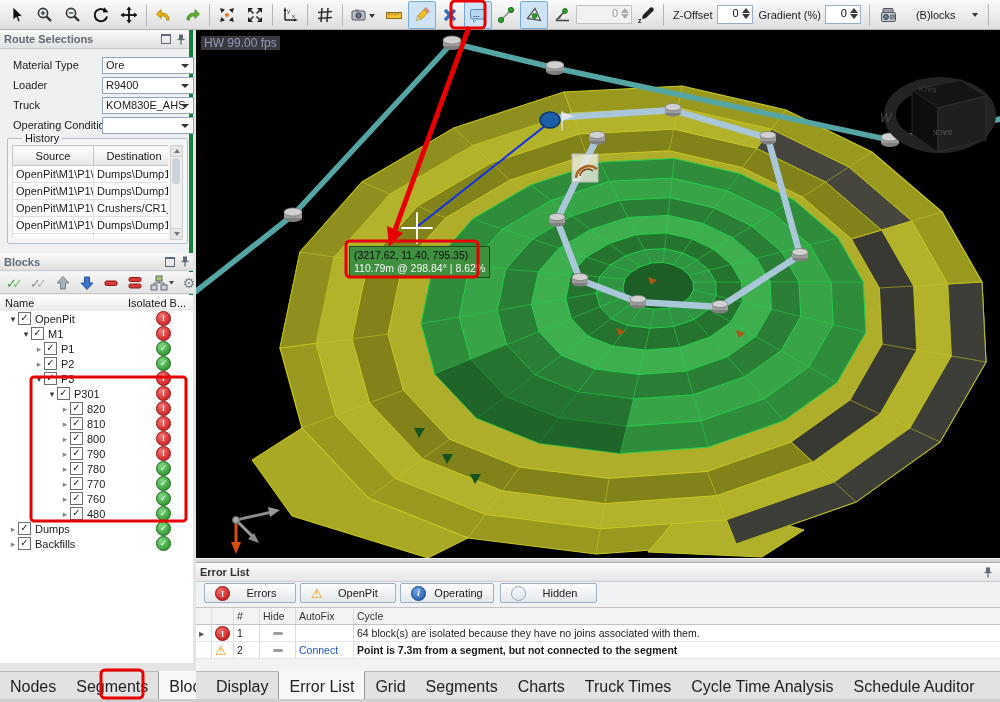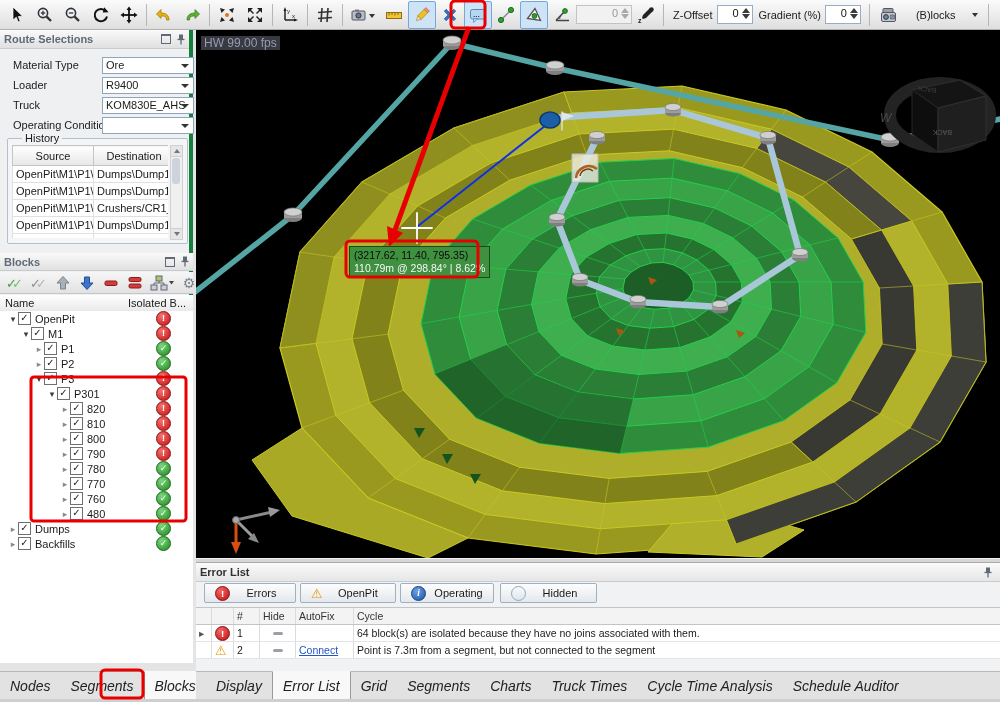--- a/index.html
+++ b/index.html
@@ -53,21 +53,21 @@
   .tarrow{width:10px;text-align:center;font-size:9px;color:#8a8a8a;flex:0 0 auto;}
   .tarrow.open{color:#3a3a3a;}
   .cbx{width:11px;height:11px;border:1px solid #6f6f6f;background:#fff;font-size:10px;line-height:10px;
        text-align:center;color:#222;font-weight:bold;flex:0 0 auto;margin-right:4px;}
   .stat{position:absolute;left:156px;width:13px;height:13px;border-radius:50%;color:#fff;font-size:9px;
         font-weight:bold;text-align:center;line-height:13px;}
   .stat.error{background:radial-gradient(circle at 35% 30%,#f47272,#c41010);border:1px solid #8e0c0c;}
   .stat.ok{background:radial-gradient(circle at 35% 30%,#7ed77e,#1d8a1d);border:1px solid #156515;}
   
   .tabbar{height:28px;background:#e2e2e2;border-top:1px solid #b8b8b8;display:flex;align-items:flex-start;box-sizing:border-box;}
-  .dtab{padding:4px 10px 5px;margin-top:2px;color:#222;font-size:14px;font-style:italic;}
+  .dtab{padding:4px 10px 5px;margin-top:2px;color:#222;font-size:16px;}
   .dtab.active{background:#f8f8f8;border:1px solid #9a9a9a;border-top:1px solid #f8f8f8;margin-top:-1px;padding-top:6px;}
   
   #viewport{left:196px;top:30px;width:804px;height:528px;background:#000;}
   #fps{left:5px;top:6px;color:#949cb4;background:#393941;padding:0 3px;font-size:12px;}
   #tooltip3d{left:153px;top:216px;background:#3f9140;border:1px solid #1c4a1c;padding:2px 4px;line-height:13px;font-size:10.5px;white-space:nowrap;}
   #tooltip3d .l1{color:#0a0a0a;}
   #tooltip3d .l2{color:#f6f6f6;}
   #splitter{left:196px;top:558px;width:804px;height:5px;background:#d6d6d6;border-top:1px solid #f2f2f2;border-bottom:1px solid #aaa;box-sizing:border-box;}
   
   #errorlist{left:196px;top:563px;width:804px;height:108px;background:#f0f2f4;}
@@ -77,21 +77,21 @@
   .cir{width:13px;height:13px;border-radius:50%;color:#fff;font-size:9.5px;font-weight:bold;text-align:center;line-height:13px;flex:0 0 auto;}
   .cir.red{background:radial-gradient(circle at 35% 30%,#f26a6a,#bf0d0d);border:1px solid #8e0c0c;}
   .cir.blue{background:radial-gradient(circle at 35% 30%,#6aa0e8,#1c56a8);border:1px solid #12407e;font-style:italic;font-family:"Liberation Serif",serif;}
   .cir.gray{background:linear-gradient(#f6fafd,#dde6ee);border:1px solid #97a7b7;}
   .warn-tri{color:#e89400;font-size:13px;line-height:13px;flex:0 0 auto;}
   #etable{position:absolute;left:0;top:44px;width:804px;background:#fff;border-top:1px solid #c4c4c4;}
   .erow{display:flex;height:16px;align-items:center;border-bottom:1px solid #e4e4e4;font-size:10.5px;}
   .erow.hdr{background:#f3f3f3;border-bottom:1px solid #c4c4c4;color:#333;}
   .ec{border-right:1px solid #dcdcdc;height:100%;display:flex;align-items:center;padding:0 3px;box-sizing:border-box;flex:0 0 auto;}
   .hidebar{width:10px;height:3px;background:#9aa0a6;border-radius:2px;margin:auto;}
-  .linkc{color:#2255cc;text-decoration:underline;}
+  .linkc{color:#2255cc;}
   
   #anno{left:0;top:0;width:1000px;height:702px;pointer-events:none;z-index:60;}
   #statusstrip{left:0;top:699px;width:1000px;height:3px;background:#cfcfcf;}
 </style>
 </head>
 <body>
 
 <div id="toolbar" class="abs">
   <span class="tbtn">
       <svg width="18" height="18">
@@ -778,21 +778,21 @@
         <div class="ec" style="width: 22px;">
           <span class="warn-tri">⚠</span>
         </div>
         <div class="ec" style="width: 26px;">2</div>
         <div class="ec" style="width: 36px;">
           <span class="hidebar"></span>
         </div>
         <div class="ec" style="width: 58px;">
           <span class="linkc">Connect</span>
         </div>
-        <div class="ec" style="flex: 1 1 0%; border-right: none;">Point is 7.3m from a segment, but not connected to the segment</div>
+        <div class="ec" style="flex: 1 1 0%; border-right: none; font-weight: bold;">Point is 7.3m from a segment, but not connected to the segment</div>
       </div>
     </div>
 </div>
 
 <div class="tabbar abs" style="left:196px;top:671px;width:804px;padding-left:10px;" id="bottom-tabbar">
     <span class="dtab">Display</span>
     <span class="dtab active">Error List</span>
     <span class="dtab">Grid</span>
     <span class="dtab">Segments</span>
     <span class="dtab">Charts</span>

